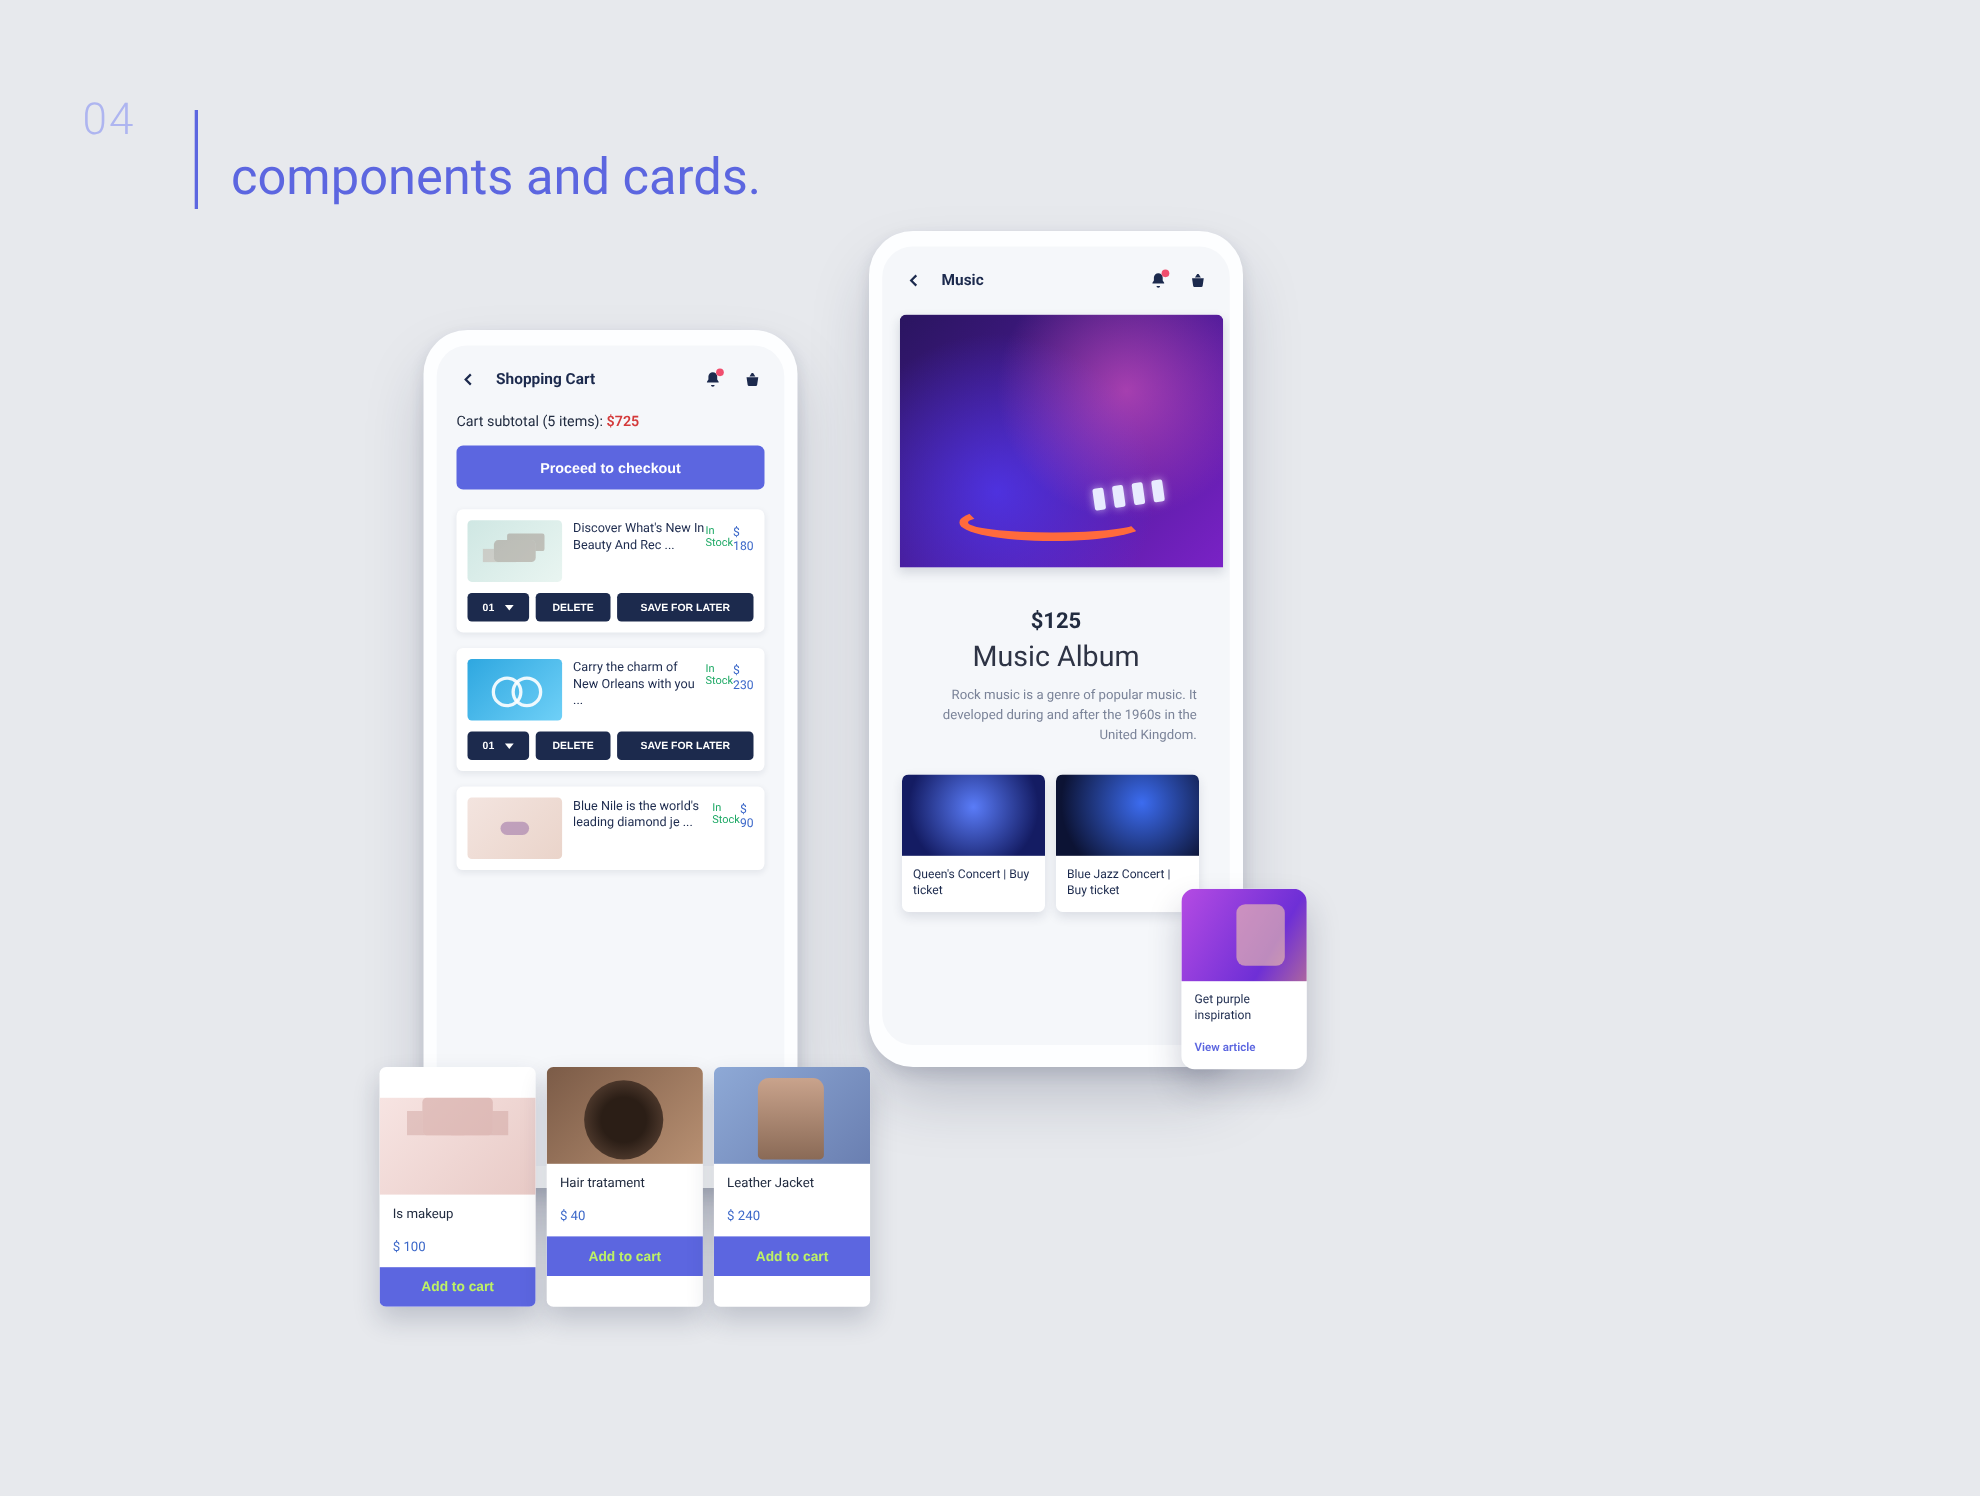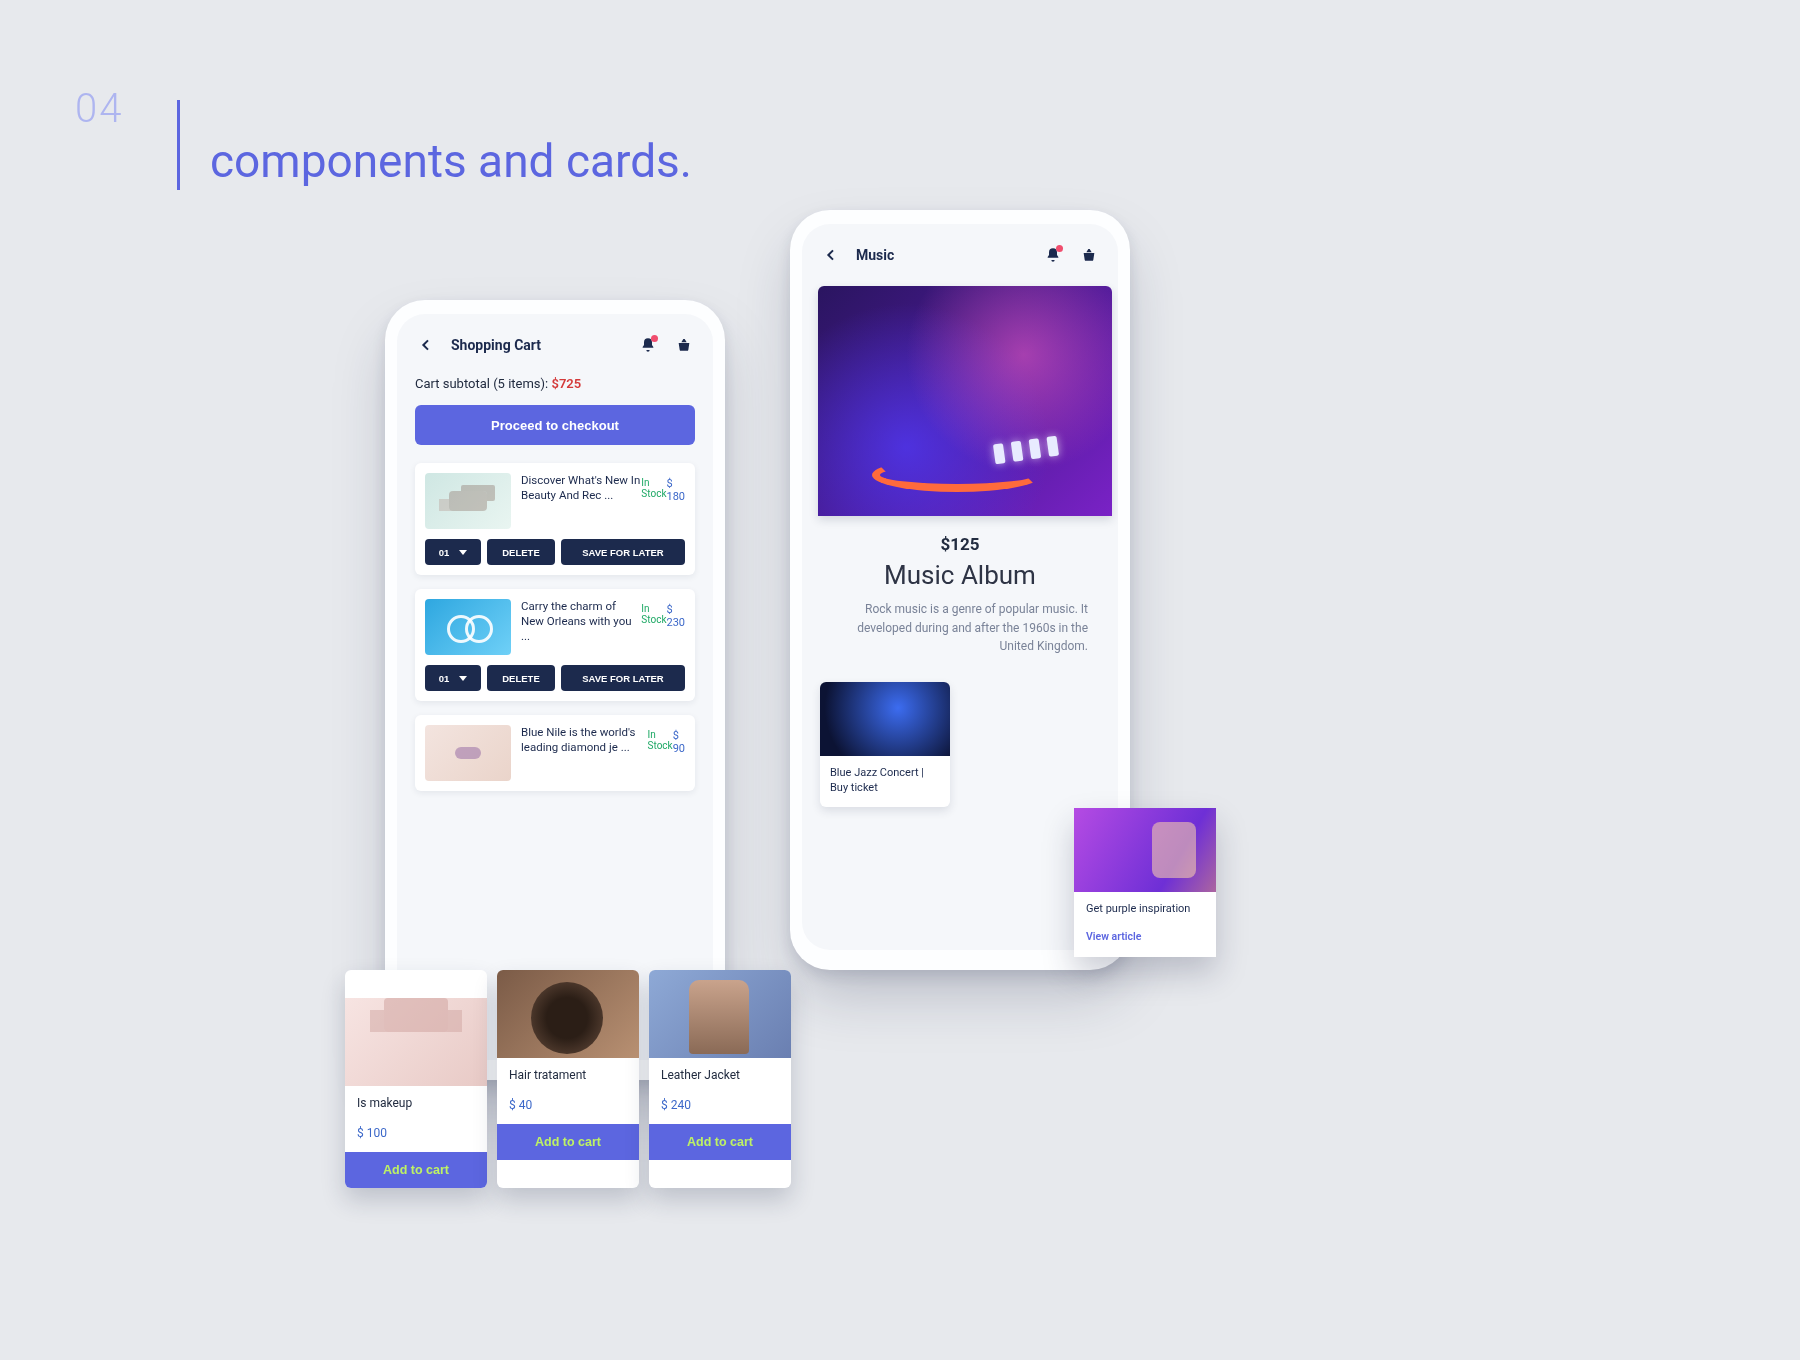--- a/index.html
+++ b/index.html
@@ -126,39 +126,39 @@
     background:
       radial-gradient(circle at 70% 30%, rgba(255,100,200,.5), transparent 45%),
       radial-gradient(circle at 30% 70%, rgba(80,60,255,.7), transparent 55%),
       linear-gradient(135deg,#2A1560,#4E1A99 55%,#7A22C6);
     position:relative;
     box-shadow:0 4px 10px rgba(30,38,70,.15);
   }
   .hero-ring{position:absolute;left:54px;bottom:24px;width:170px;height:34px;border:8px solid #FF6A3C;border-radius:50%;border-top-color:transparent;border-right-color:transparent;filter:blur(.5px);}
   .hero-keys{position:absolute;right:54px;bottom:56px;display:flex;gap:8px;transform:rotate(-8deg);}
   .hero-keys span{width:10px;height:20px;background:#E8EBFF;border-radius:2px;box-shadow:0 0 8px rgba(255,255,255,.6);}
-  .music-price { text-align:center; margin-top:18px; font-weight:700; font-size:17px; color:var(--ink); }
+  .music-price { text-align:center; margin-top:36px; font-weight:700; font-size:20px; color:var(--ink); }
   .music-title { text-align:center; font-size:26px; color:#2E3445; margin-top:6px; font-weight:400;}
   .music-desc { text-align:right; font-size:12px; color:var(--muted); line-height:1.55; margin:10px 12px 0;}
   .concert-row { display:flex; gap:10px; margin-top:26px; }
   .concert-card {
     width:130px; background:var(--card-bg); border-radius:6px;
     box-shadow:0 4px 10px rgba(30,38,70,.12);
     overflow:hidden;
     flex-shrink:0;
   }
   .concert-img { height:74px; }
   .ci-blue { background:radial-gradient(circle at 50% 40%,#5A7CF8,#141C63 75%);} 
   .ci-navy { background:radial-gradient(circle at 60% 35%,#3C6CF0,#0C1334 80%);} 
   .concert-label { font-size:11px; color:var(--navy); padding:10px 10px 12px; line-height:1.35; }
 
   
   .float-card {
-    position:absolute; width:142px;
-    background:var(--card-bg); border-radius:0;
+    position:absolute; width:114px;
+    background:var(--card-bg); border-radius:12px;
     box-shadow:0 16px 30px rgba(30,38,70,.22);
     overflow:hidden;
   }
   #card-purple { left:1074px; top:808px; }
   .fc-img { height:84px; }
   .fc-purple { background:linear-gradient(120deg,#B54BE3,#6E2FD6 70%,#FFAE57 140%); position:relative;}
   .fc-purple::after{content:"";position:absolute;right:20px;top:14px;width:44px;height:56px;border-radius:8px;background:rgba(255,215,170,.55);}
   .fc-body { padding:10px 12px 14px; }
   .fc-title { font-size:11px; color:var(--navy); line-height:1.3; }
   .fc-link { font-size:10.5px; color:var(--accent); font-weight:600; margin-top:14px; display:block;}
@@ -312,20 +312,24 @@
           <span></span>
           <span></span>
         </div>
     </div>
     <div class="music-price">$125</div>
     <div class="music-title">Music Album</div>
     <div class="music-desc">Rock music is a genre of popular music. It developed during and after the 1960s in the United Kingdom.</div>
 
     <div class="concert-row">
       <div class="concert-card">
+        <div class="concert-img ci-blue"></div>
+        <div class="concert-label">Queen's Concert | Buy ticket</div>
+      </div>
+      <div class="concert-card">
         <div class="concert-img ci-navy"></div>
         <div class="concert-label">Blue Jazz Concert | Buy ticket</div>
       </div>
     </div>
   </div>
 </div>
 
 <div class="float-card" id="card-purple">
   <div class="fc-img fc-purple"></div>
   <div class="fc-body">

